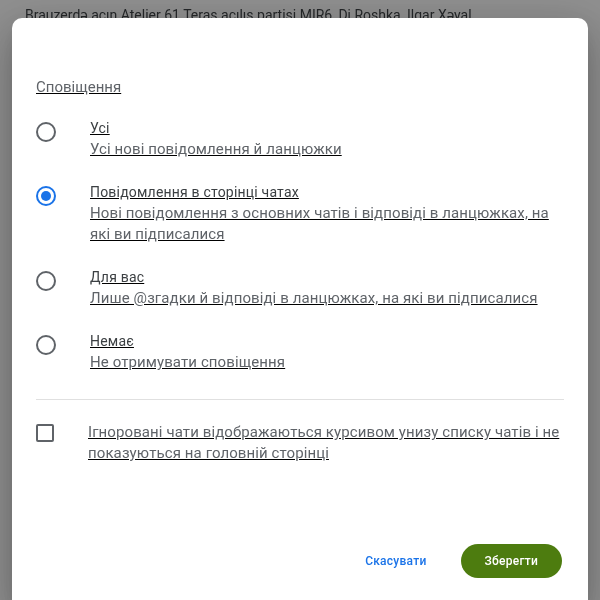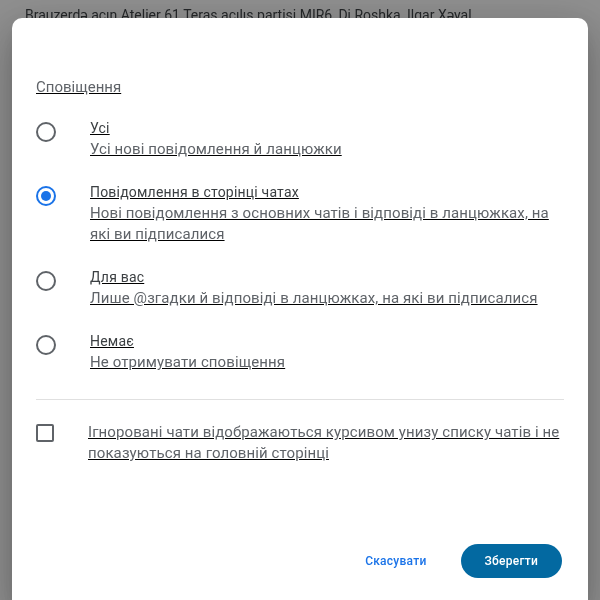--- a/index.html
+++ b/index.html
@@ -139,21 +139,21 @@
     padding: 10px 24px;
     cursor: pointer;
     font-family: inherit;
     letter-spacing: 0.25px;
   }
   .btn-text {
     background: transparent;
     color: #1a73e8;
   }
   .btn-filled {
-    background: #0369a1;
+    background: #4d7c0f;
     color: #fff;
   }
 </style>
 </head>
 <body>
 
 <div class="backdrop">
   <div class="backdrop-line">Brauzerdə açın Atelier 61 Teras açılış partisi MIR6, Dj Roshka, Ilqar Xəyal,</div>
 </div>
 <div class="scrim"></div>

